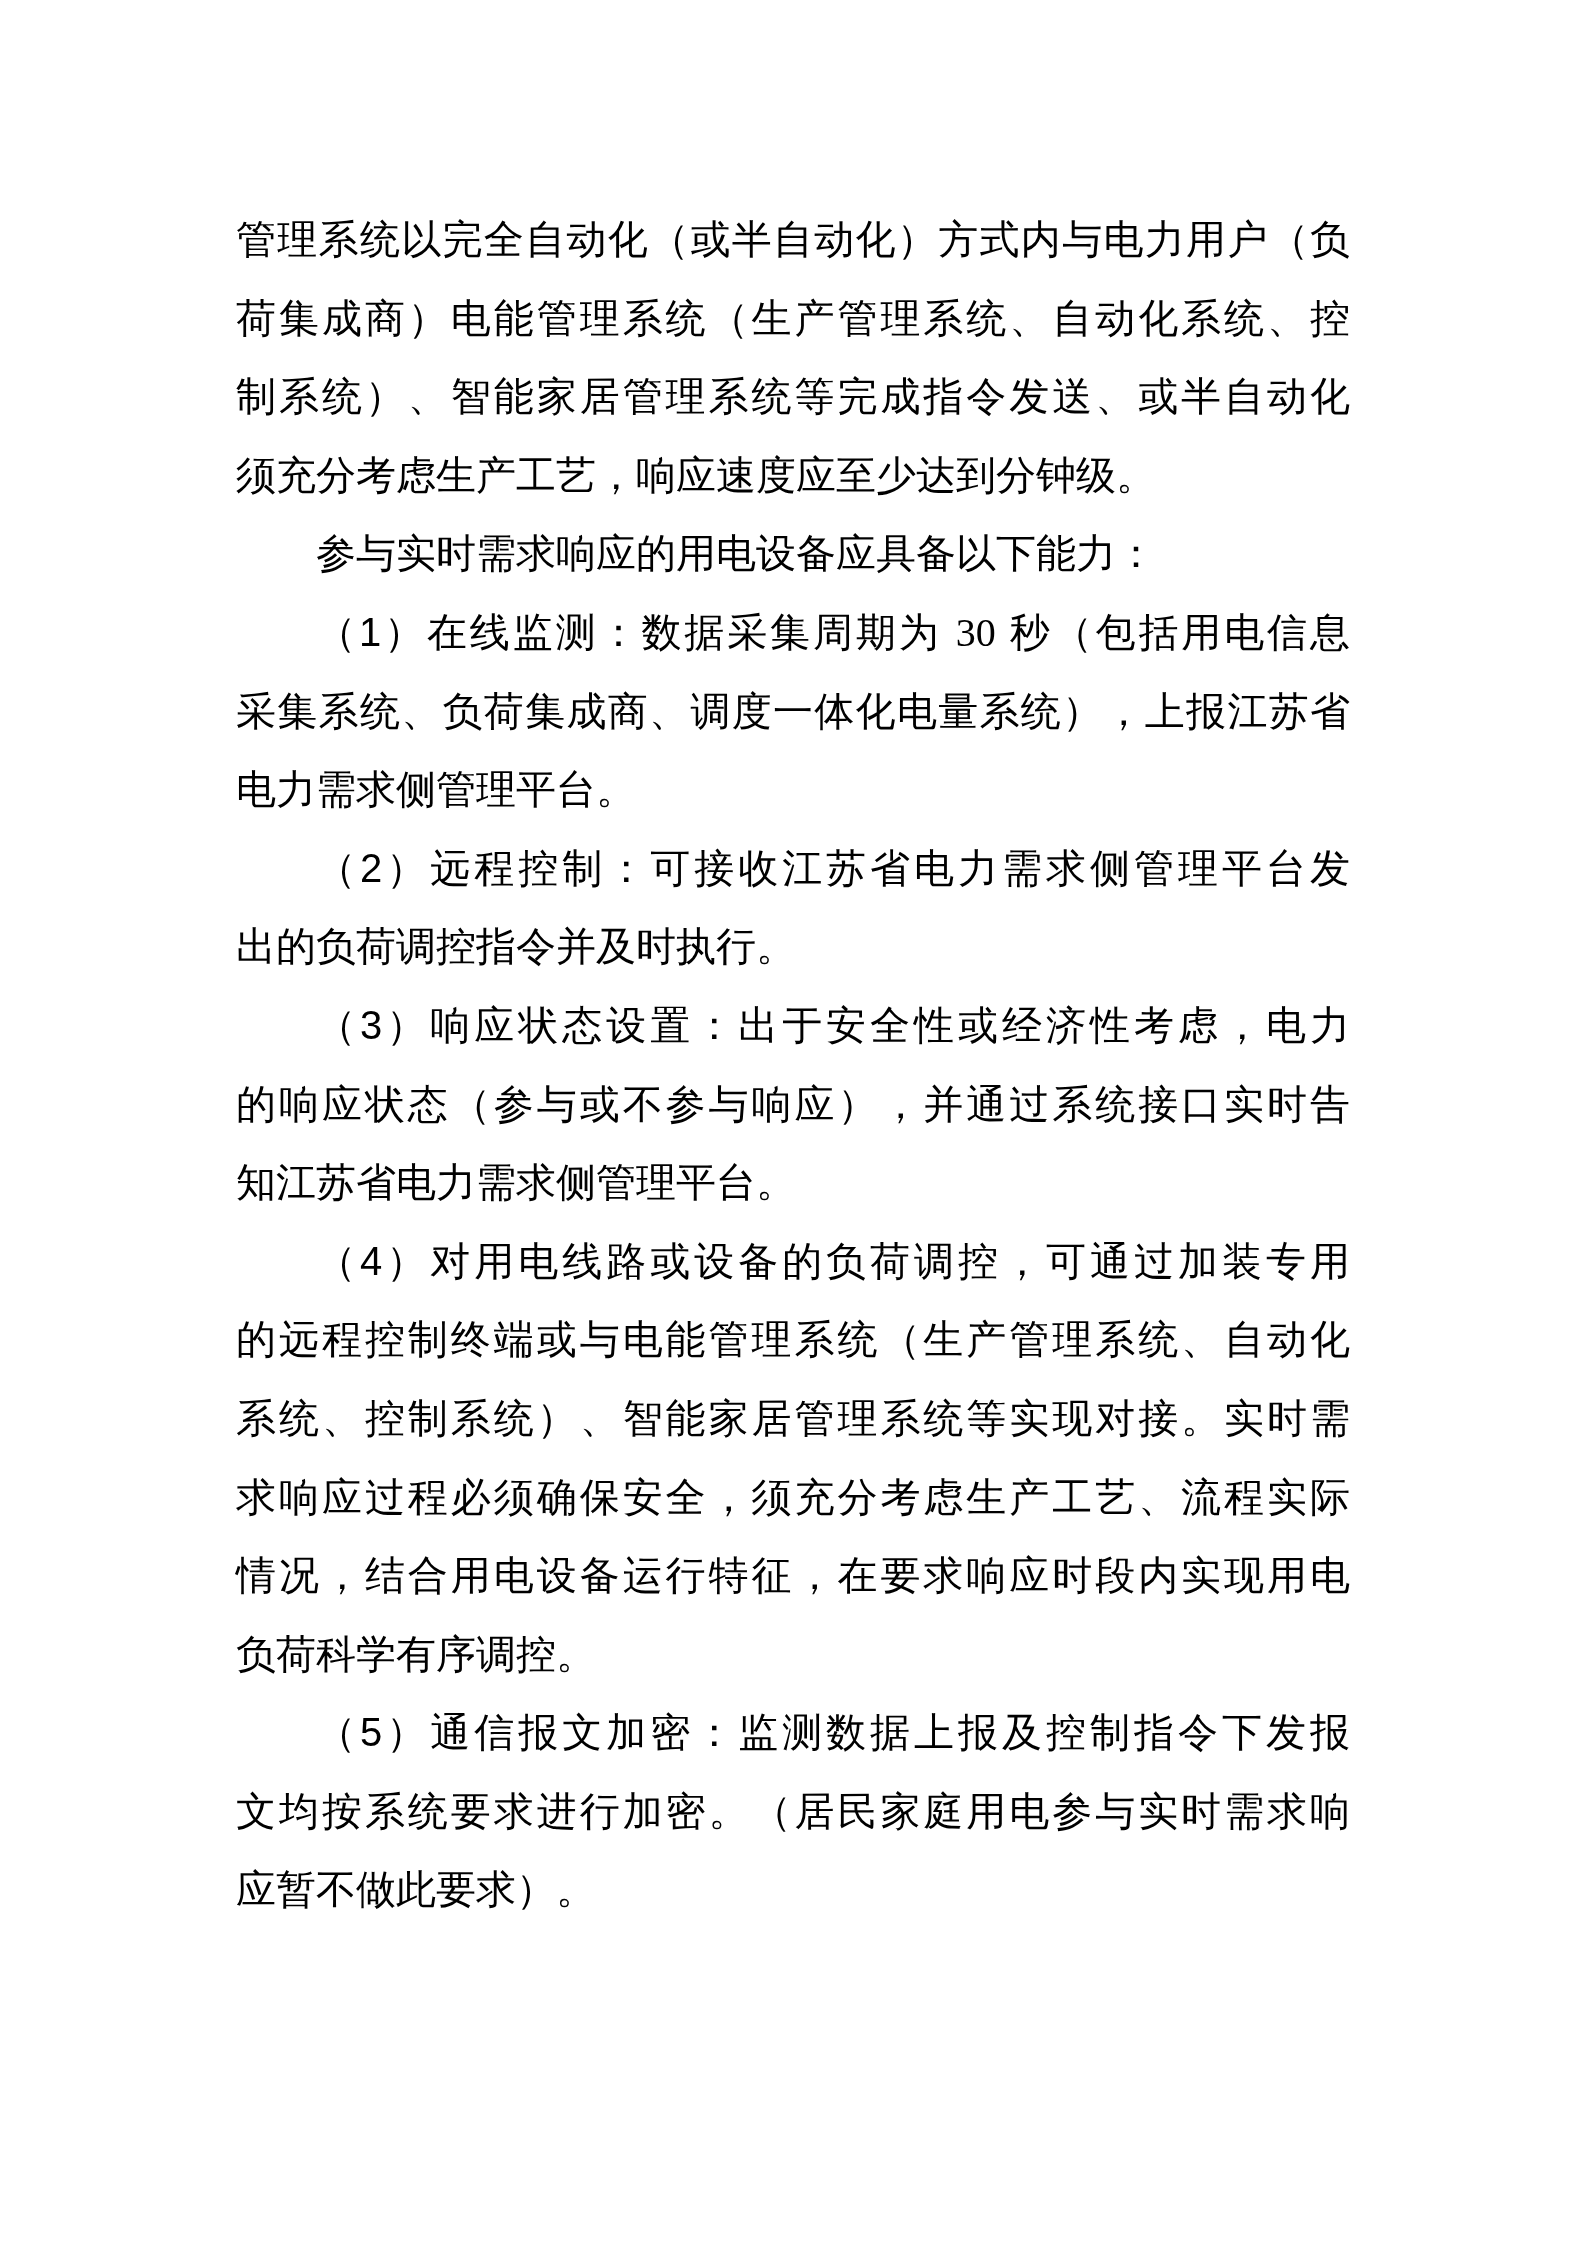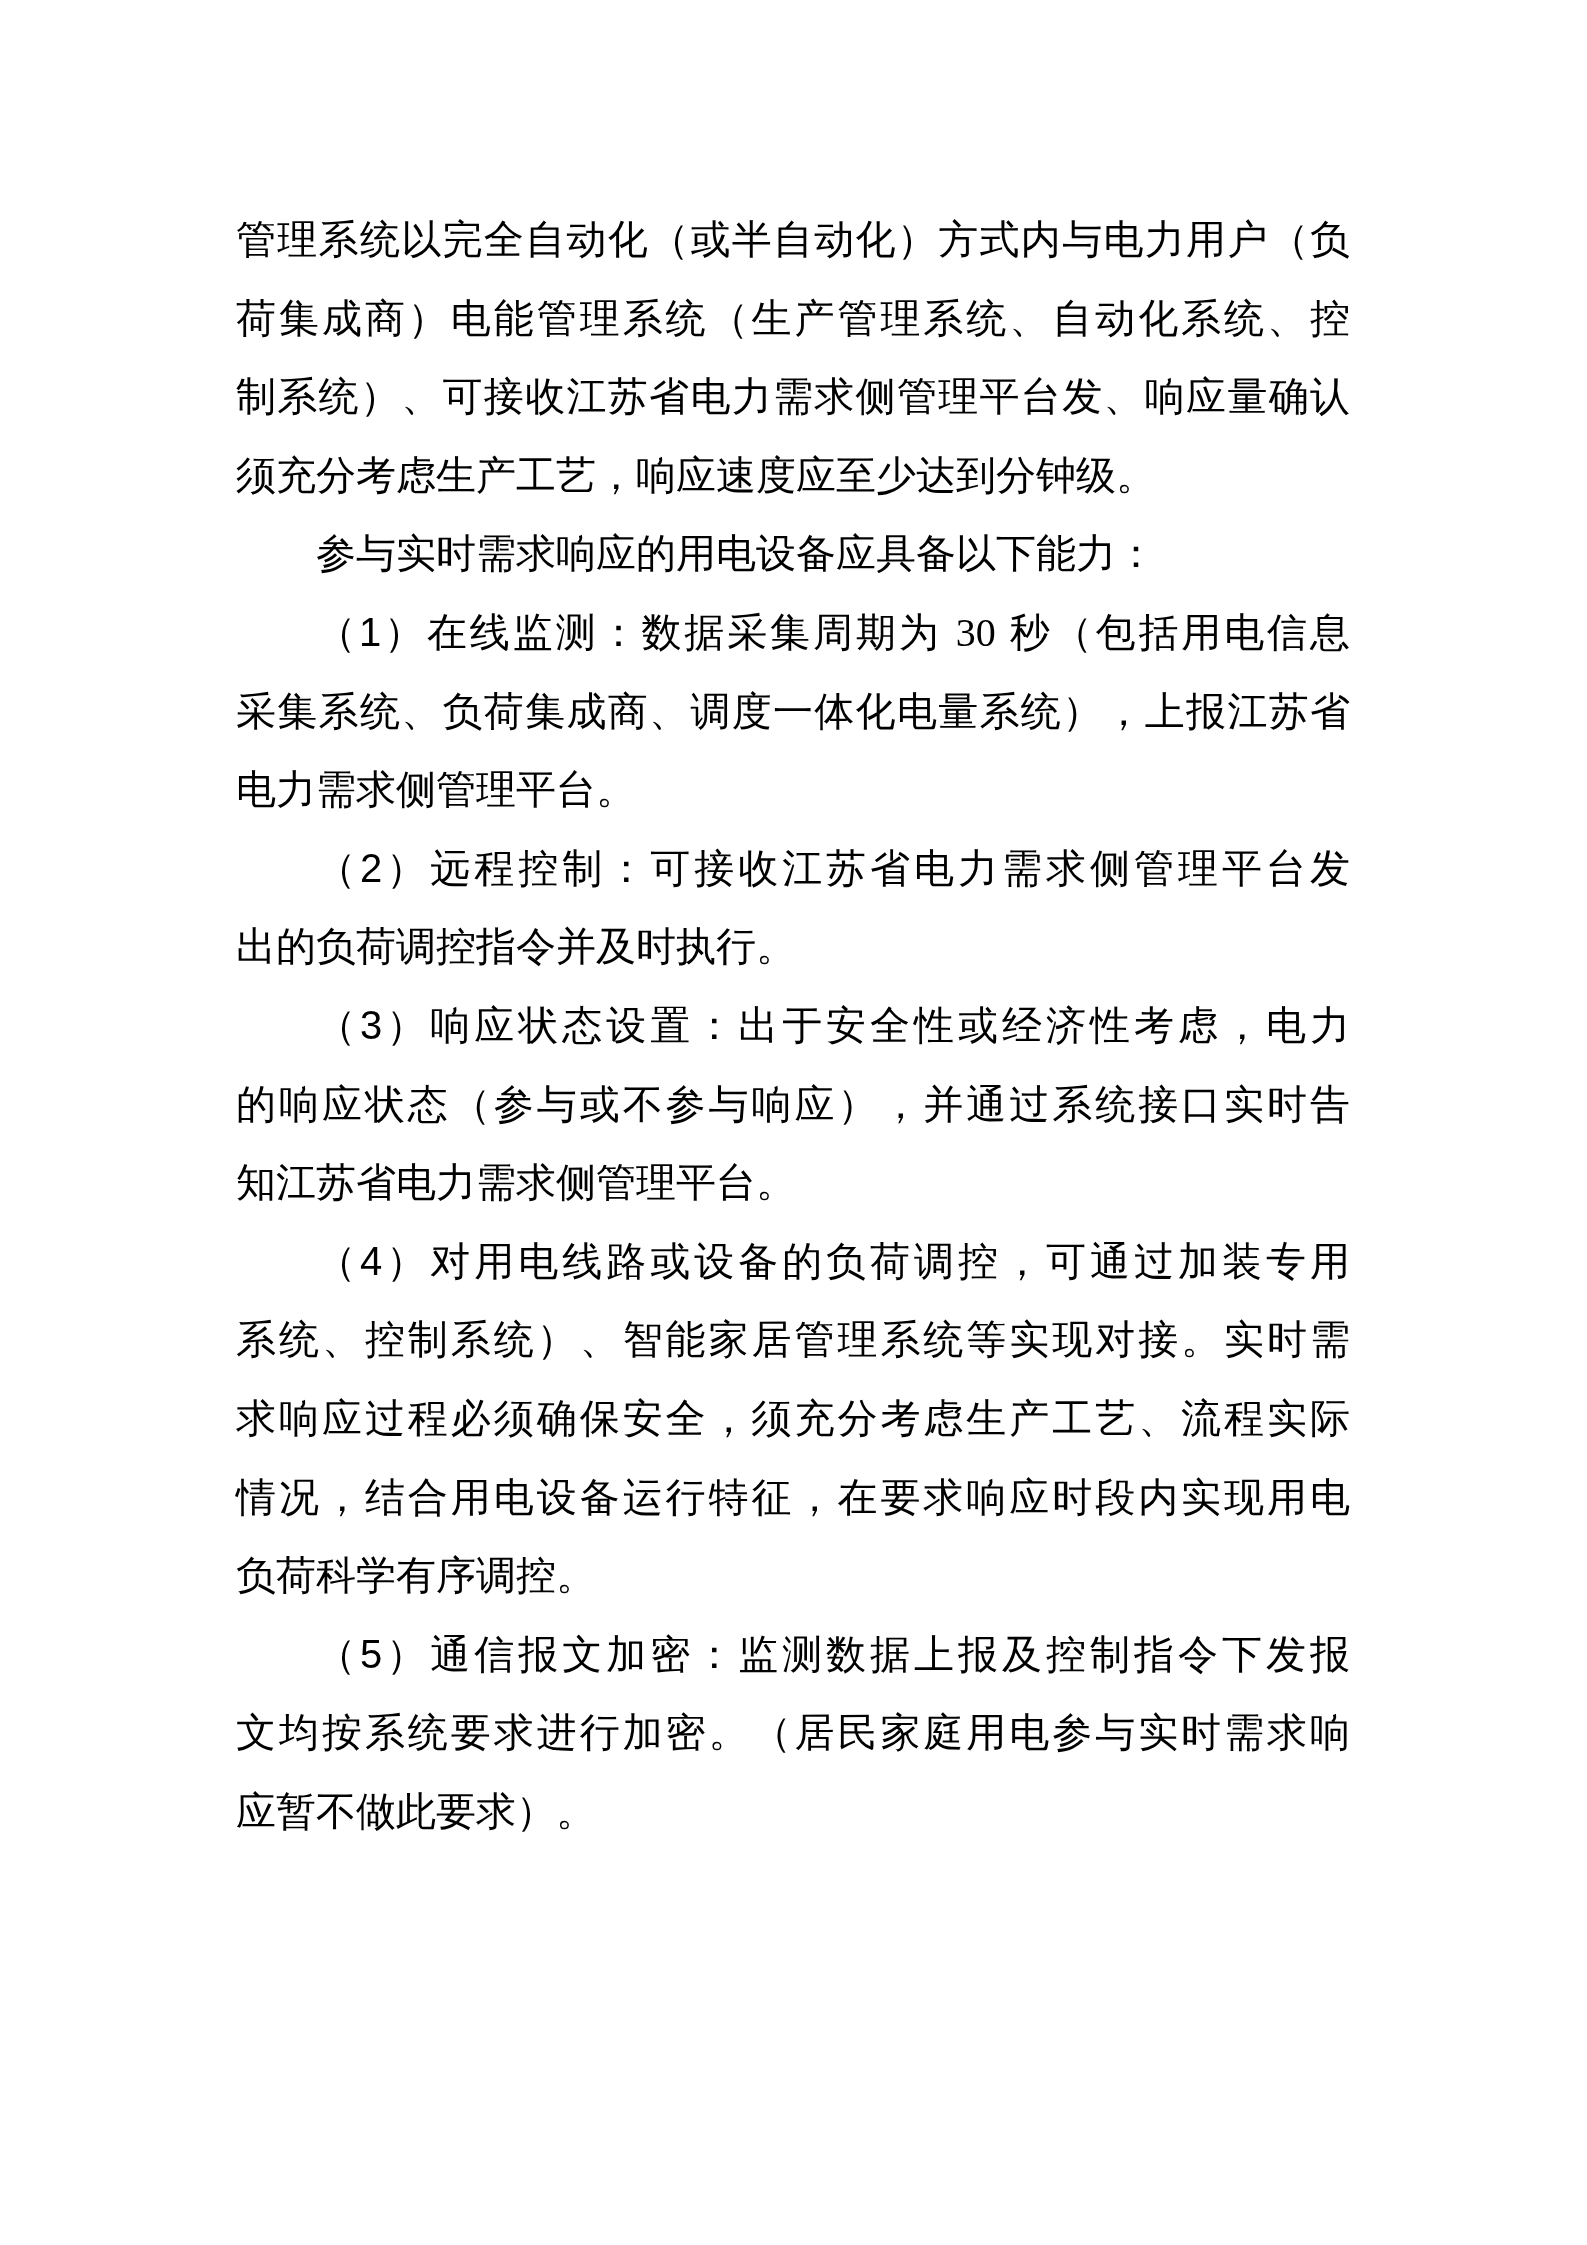--- a/index.html
+++ b/index.html
@@ -47,32 +47,33 @@
     font-family: "Liberation Serif", serif;
   }
 </style>
 </head>
 <body>
 
 <div class="page">
   <div class="textblock">
     <div class="line fill">管理系统以完全自动化（或半自动化）方式内与电力用户（负</div>
     <div class="line fill">荷集成商）电能管理系统（生产管理系统、自动化系统、控</div>
-    <div class="line fill">制系统）、可接收江苏省电力需求侧管理平台发、响应量确认</div>
+    <div class="line fill">制系统）、智能家居管理系统等完成指令发送、或半自动化</div>
     <div class="line">须充分考虑生产工艺，响应速度应至少达到分钟级。</div>
     <div class="line indent">参与实时需求响应的用电设备应具备以下能力：</div>
     <div class="line indent fill"><span>（1）在线监测：数据采集周期为 </span><span class="num">30</span><span> 秒（包括用电信息</span></div>
     <div class="line fill">采集系统、负荷集成商、调度一体化电量系统），上报江苏省</div>
     <div class="line">电力需求侧管理平台。</div>
     <div class="line indent fill">（2）远程控制：可接收江苏省电力需求侧管理平台发</div>
     <div class="line">出的负荷调控指令并及时执行。</div>
     <div class="line indent fill">（3）响应状态设置：出于安全性或经济性考虑，电力</div>
     <div class="line fill">的响应状态（参与或不参与响应），并通过系统接口实时告</div>
     <div class="line">知江苏省电力需求侧管理平台。</div>
     <div class="line indent fill">（4）对用电线路或设备的负荷调控，可通过加装专用</div>
+    <div class="line fill">的远程控制终端或与电能管理系统（生产管理系统、自动化</div>
     <div class="line fill">系统、控制系统）、智能家居管理系统等实现对接。实时需</div>
     <div class="line fill">求响应过程必须确保安全，须充分考虑生产工艺、流程实际</div>
     <div class="line fill">情况，结合用电设备运行特征，在要求响应时段内实现用电</div>
     <div class="line">负荷科学有序调控。</div>
     <div class="line indent fill">（5）通信报文加密：监测数据上报及控制指令下发报</div>
     <div class="line fill">文均按系统要求进行加密。（居民家庭用电参与实时需求响</div>
     <div class="line">应暂不做此要求）。</div>
   </div>
 </div>
 

